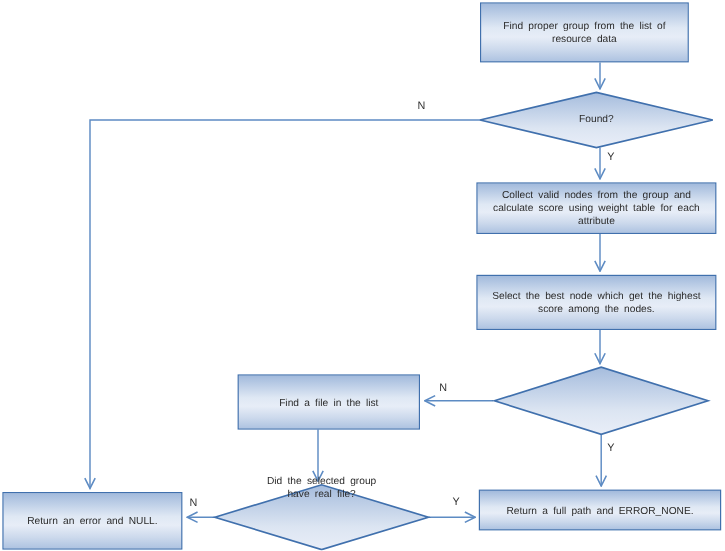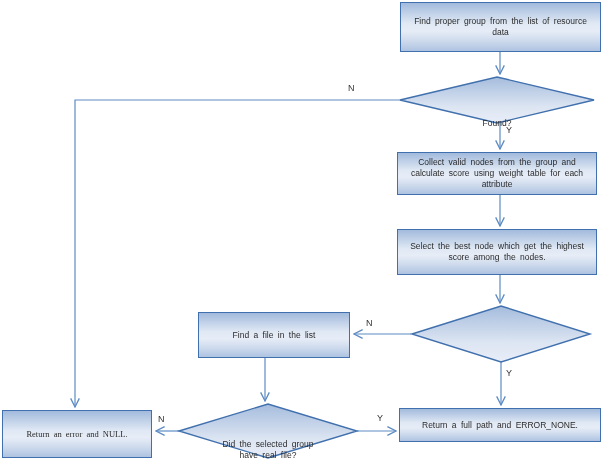--- a/index.html
+++ b/index.html
@@ -11,21 +11,21 @@
   .node{
     position:absolute;box-sizing:border-box;
     border:1.6px solid #4070ad;
     background:linear-gradient(180deg,#a2badc 0%,#dfe8f4 42%,#e7edf7 58%,#ccd9ec 80%,#aec3e1 100%);
     display:flex;align-items:center;justify-content:center;
     text-align:center;color:#2b2b2b;font-size:8.5px;line-height:11px;
     word-spacing:2px;padding:2px 8px;
   }
   .dlabel{
     position:absolute;text-align:center;color:#2b2b2b;
-    font-size:8.5px;line-height:10.5px;word-spacing:2px;margin-top:24px;
+    font-size:8.5px;line-height:10.5px;word-spacing:2px;
   }
   .elabel{
     position:absolute;color:#333333;font-size:9px;line-height:10px;
   }
 </style>
 </head>
 <body>
 
 <div class="stage">
 
@@ -50,36 +50,36 @@
     <line x1="501" y1="362" x2="501" y2="405" stroke="#5d8bc3" stroke-width="1.2" marker-end="url(#arr)"></line>
     <line x1="265" y1="358" x2="265" y2="401" stroke="#5d8bc3" stroke-width="1.2" marker-end="url(#arr)"></line>
     <line x1="179" y1="431" x2="156" y2="431" stroke="#5d8bc3" stroke-width="1.2" marker-end="url(#arr)"></line>
     <line x1="357" y1="431" x2="396" y2="431" stroke="#5d8bc3" stroke-width="1.2" marker-end="url(#arr)"></line>
 
     <polygon points="400,100 497,77 594,100 497,123" fill="url(#gradDiamond)" stroke="#4070ad" stroke-width="1.4"></polygon>
     <polygon points="412,334 501,306 590,334 501,362" fill="url(#gradDiamond)" stroke="#4070ad" stroke-width="1.4"></polygon>
     <polygon points="179,431 268,404 357,431 268,458" fill="url(#gradDiamond)" stroke="#4070ad" stroke-width="1.4"></polygon>
   </svg>
 
-  <div class="node" style="left:400px;top:2px;width:201px;height:50px;">Find proper group from the list of resource data</div>
+  <div class="node" style="left:400px;top:2px;width:174px;height:50px;">Find proper group from the list of resource data</div>
 
   <div class="node" style="left:397px;top:152px;width:200px;height:43px;padding:2px 6px;">Collect valid nodes from the group and calculate score using weight table for each attribute</div>
 
   <div class="node" style="left:397px;top:229px;width:200px;height:46px;">Select the best node which get the highest score among the nodes.</div>
 
   <div class="node" style="left:198px;top:312px;width:152px;height:46px;">Find a file in the list</div>
 
-  <div class="node" style="left:2px;top:410px;width:150px;height:48px;font-family:Liberation Serif, serif;">Return an error and NULL.</div>
+  <div class="node" style="left:2px;top:410px;width:150px;height:48px;">Return an error and NULL.</div>
 
   <div class="node" style="left:399px;top:408px;width:202px;height:34px;text-align:center;">Return a full path and ERROR_NONE.</div>
 
   <div class="dlabel" style="left:447px;top:94px;width:100px;">Found?</div>
 
 
-  <div class="dlabel" style="left:213px;top:415px;width:110px;">Did the selected group have real file?</div>
+  <div class="dlabel" style="left:213px;top:395px;width:110px;">Did the selected group have real file?</div>
 
   <span class="elabel" style="left:348px;top:83px;">N</span>
   <span class="elabel" style="left:506px;top:125px;">Y</span>
   <span class="elabel" style="left:366px;top:318px;">N</span>
   <span class="elabel" style="left:506px;top:368px;">Y</span>
   <span class="elabel" style="left:158px;top:414px;">N</span>
   <span class="elabel" style="left:377px;top:413px;">Y</span>
 
 </div>
 

